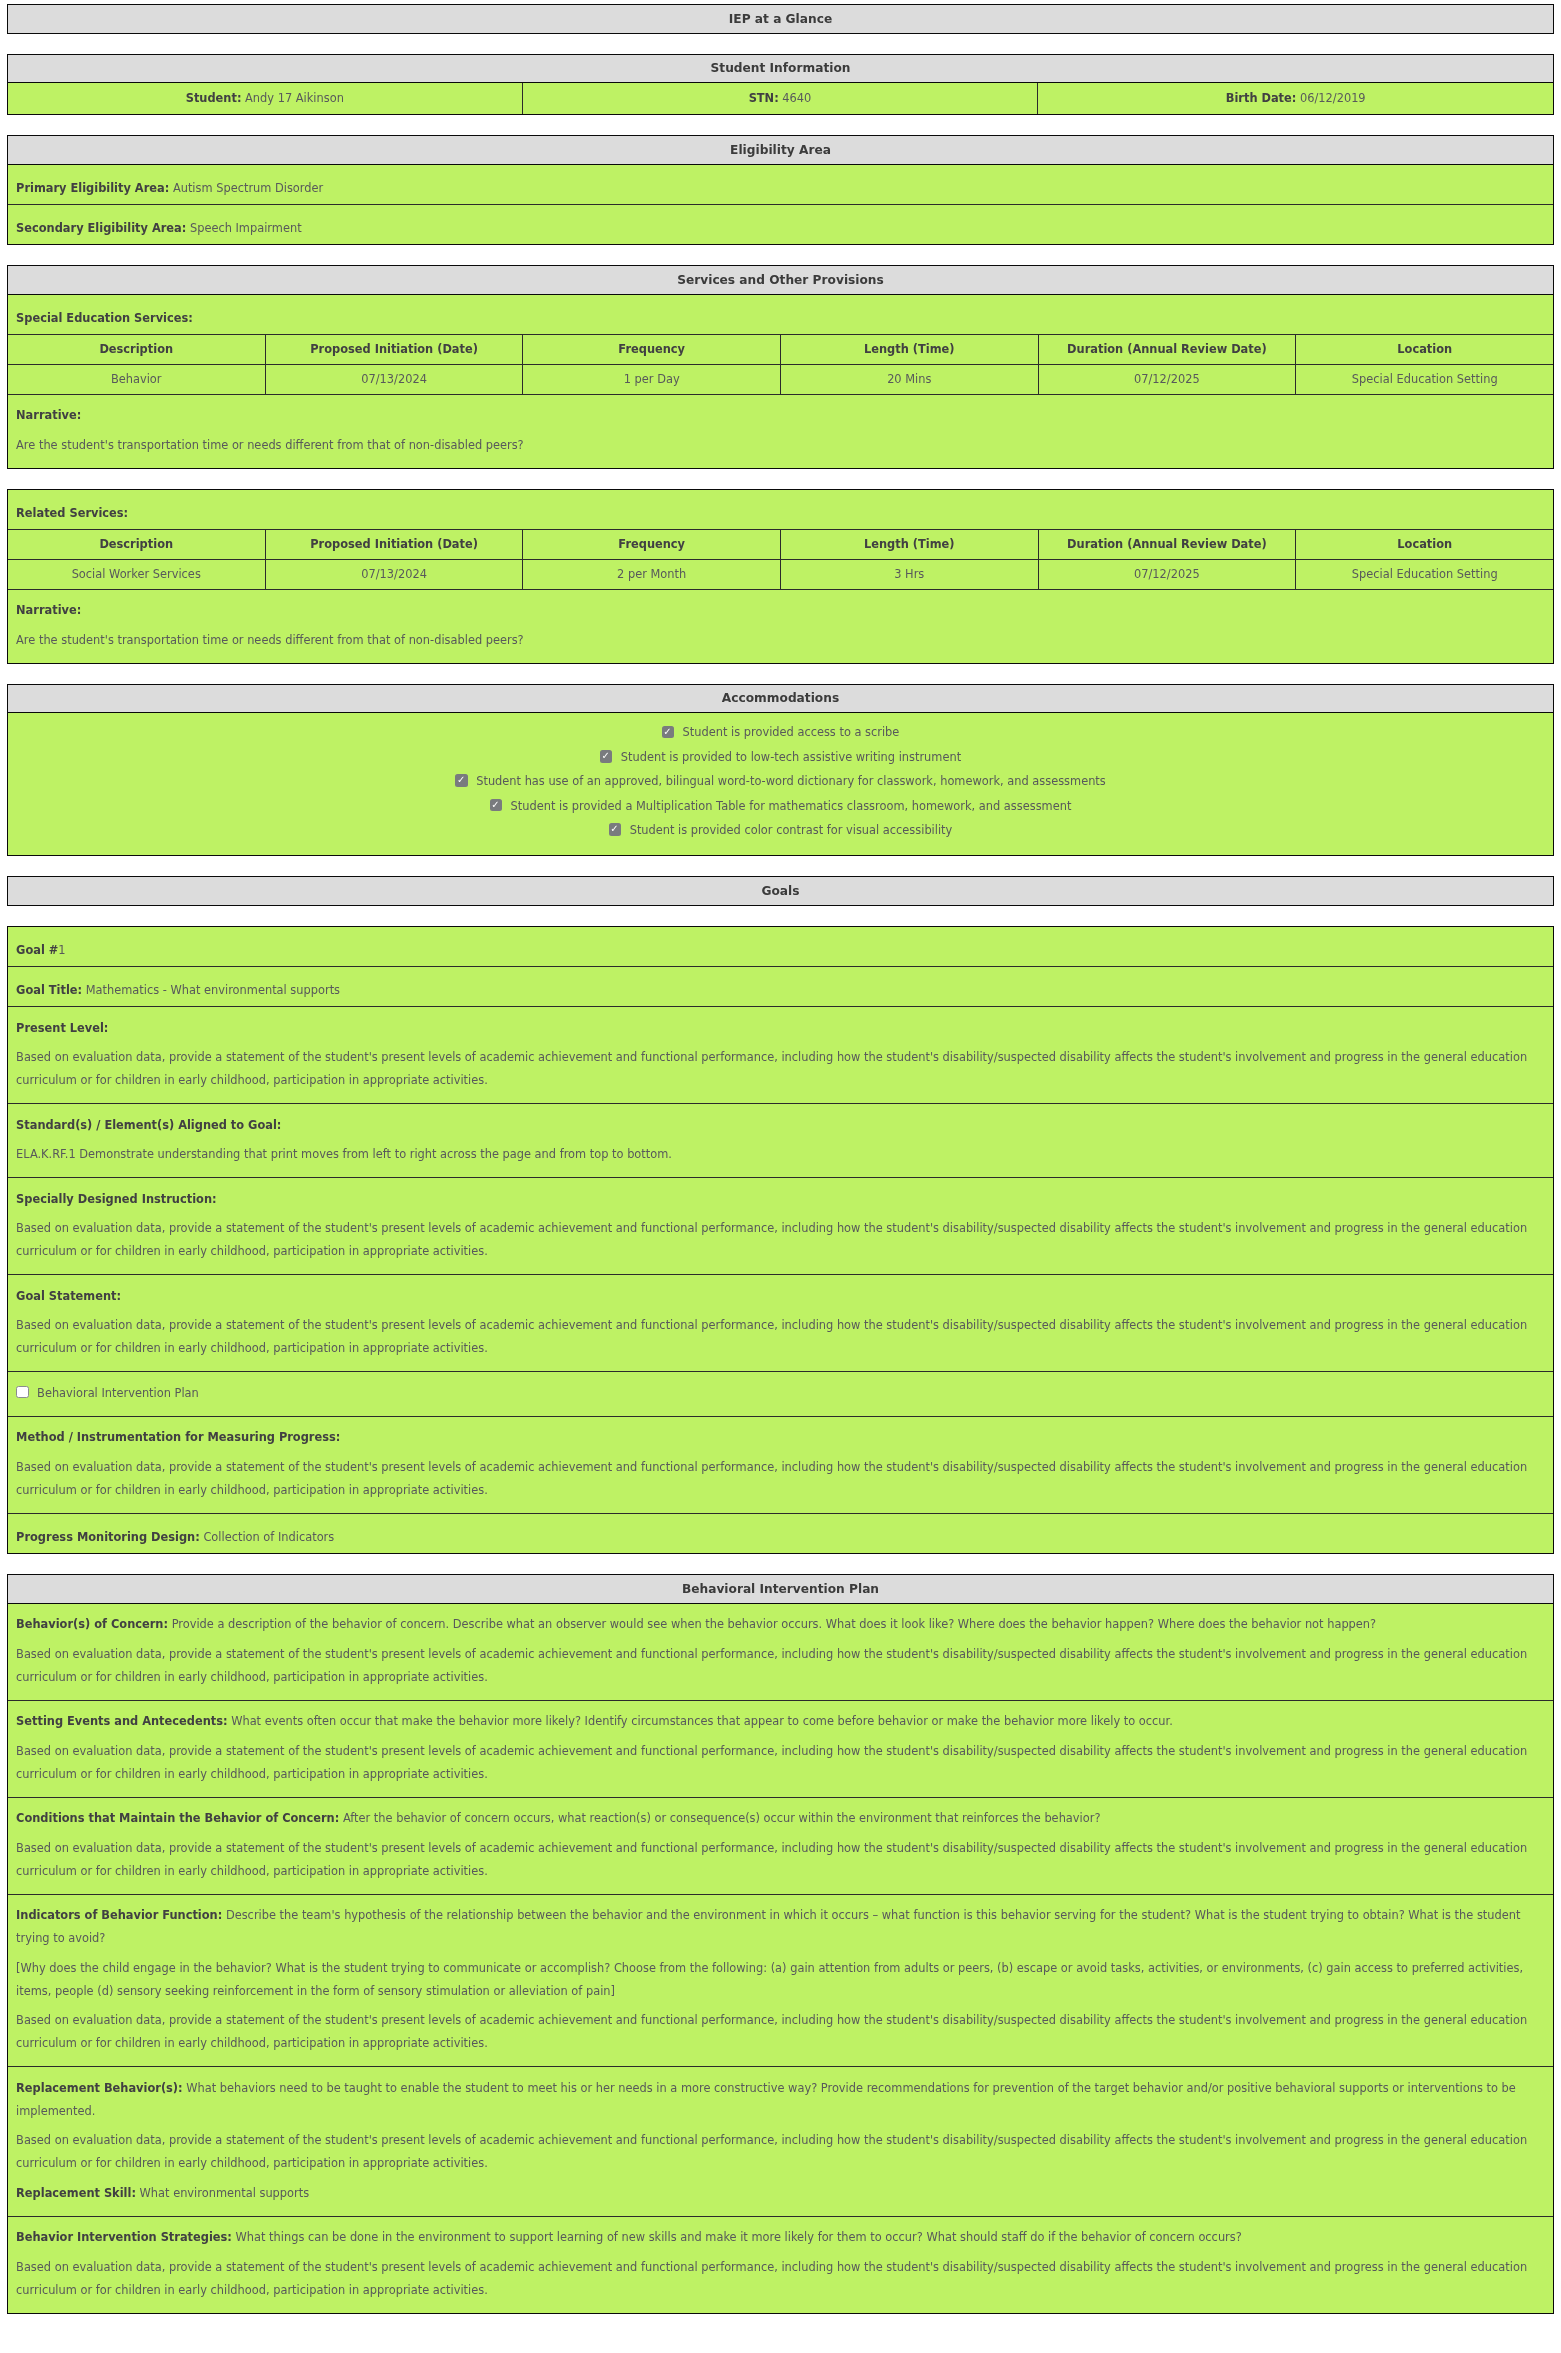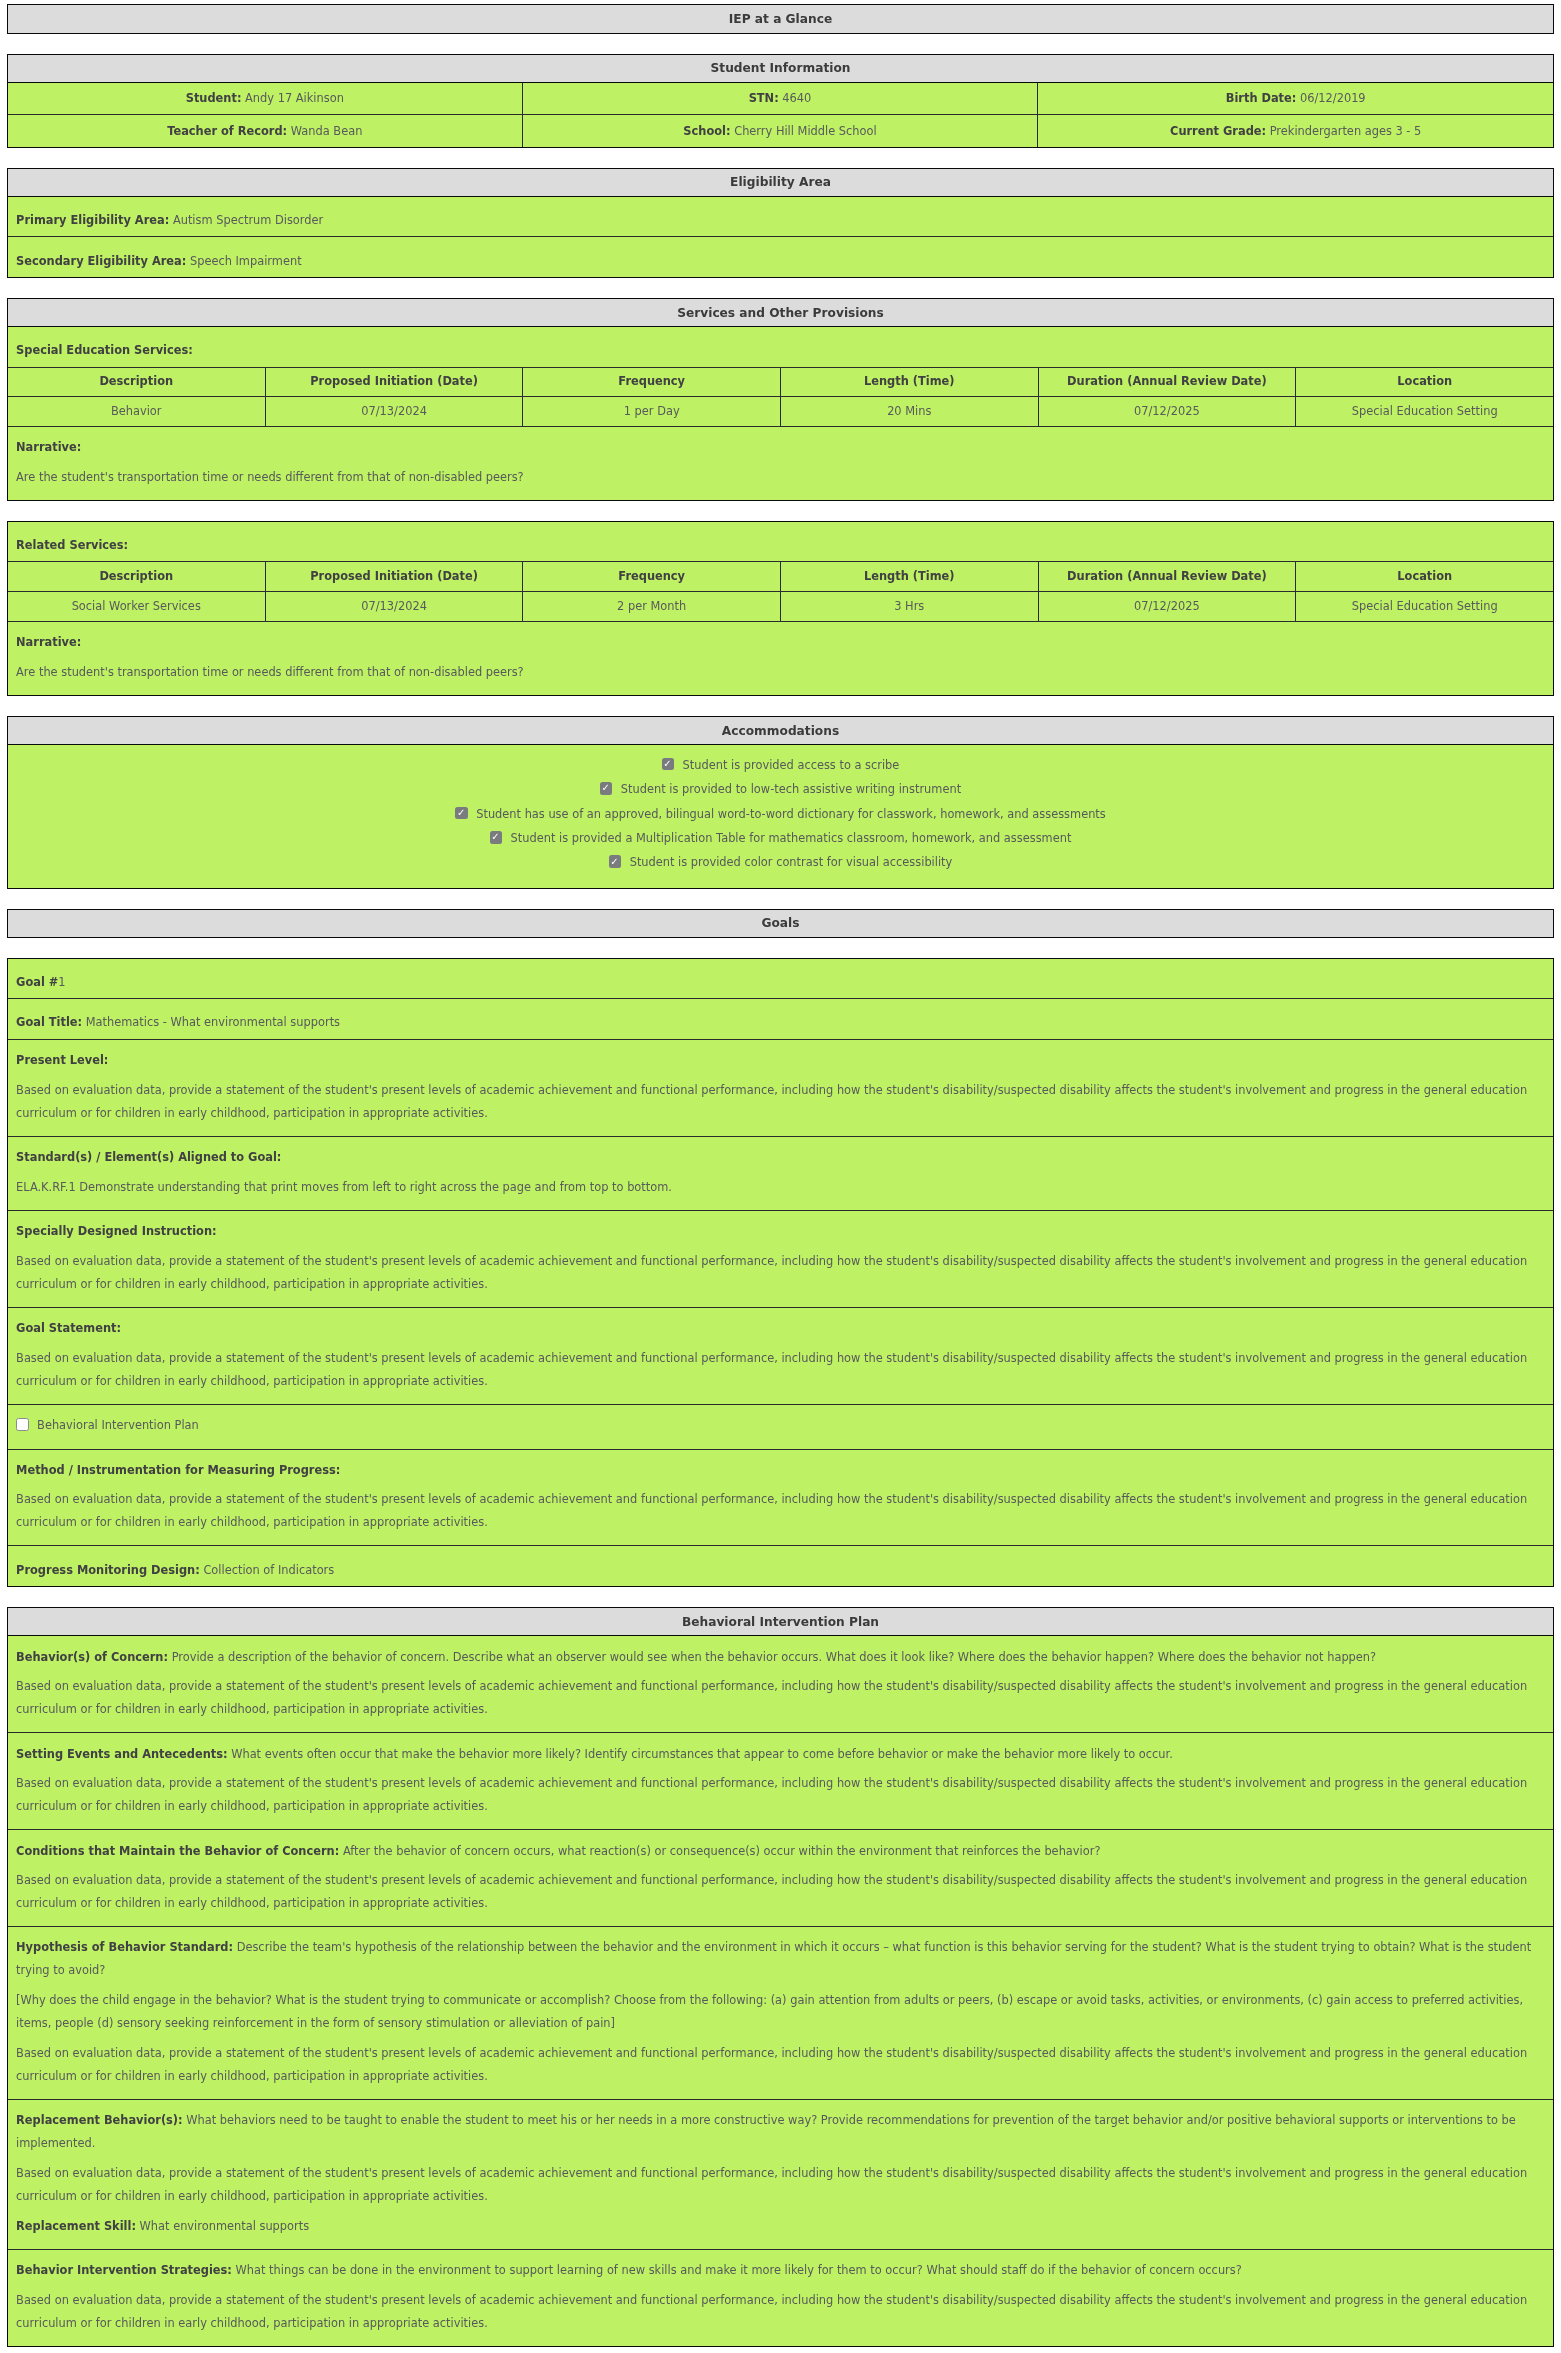--- a/index.html
+++ b/index.html
@@ -81,25 +81,20 @@
     <div class="section-header">IEP at a Glance</div>
   </div>
 
   <div class="box">
     <div class="section-header">Student Information</div>
     <div class="grid3">
       <div class="cell"><span class="lbl">Student:</span> <span>Andy 17 Aikinson</span></div>
       <div class="cell"><span class="lbl">STN:</span> <span>4640</span></div>
       <div class="cell"><span class="lbl">Birth Date:</span> <span>06/12/2019</span></div>
     </div>
-    <div class="grid3">
-      <div class="cell"><span class="lbl">Teacher of Record:</span> <span>Wanda Bean</span></div>
-      <div class="cell"><span class="lbl">School:</span> <span>Cherry Hill Middle School</span></div>
-      <div class="cell"><span class="lbl">Current Grade:</span> <span>Prekindergarten ages 3 - 5</span></div>
-    </div>
   </div>
 
   <div class="box">
     <div class="section-header">Eligibility Area</div>
     <div class="row single"><span class="lbl">Primary Eligibility Area:</span> <span>Autism Spectrum Disorder</span></div>
     <div class="row single"><span class="lbl">Secondary Eligibility Area:</span> <span>Speech Impairment</span></div>
   </div>
 
   <div class="box">
     <div class="section-header">Services and Other Provisions</div>
@@ -222,21 +217,21 @@
       <p><span class="lbl">Setting Events and Antecedents:</span> <span>What events often occur that make the behavior more likely? Identify circumstances that appear to come before behavior or make the behavior more likely to occur.</span></p>
       <p>Based on evaluation data, provide a statement of the student's present levels of academic achievement and functional performance, including how the student's disability/suspected disability affects the student's involvement and progress in the general education curriculum or for children in early childhood, participation in appropriate activities.</p>
     </div>
 
     <div class="row tall">
       <p><span class="lbl">Conditions that Maintain the Behavior of Concern:</span> <span>After the behavior of concern occurs, what reaction(s) or consequence(s) occur within the environment that reinforces the behavior?</span></p>
       <p>Based on evaluation data, provide a statement of the student's present levels of academic achievement and functional performance, including how the student's disability/suspected disability affects the student's involvement and progress in the general education curriculum or for children in early childhood, participation in appropriate activities.</p>
     </div>
 
     <div class="row tall">
-      <p><span class="lbl">Hypothesis of Behavior Standard:</span> <span>Describe the team's hypothesis of the relationship between the behavior and the environment in which it occurs – what function is this behavior serving for the student? What is the student trying to obtain? What is the student trying to avoid?</span></p>
+      <p><span class="lbl">Indicators of Behavior Function:</span> <span>Describe the team's hypothesis of the relationship between the behavior and the environment in which it occurs – what function is this behavior serving for the student? What is the student trying to obtain? What is the student trying to avoid?</span></p>
       <p>[Why does the child engage in the behavior? What is the student trying to communicate or accomplish? Choose from the following: (a) gain attention from adults or peers, (b) escape or avoid tasks, activities, or environments, (c) gain access to preferred activities, items, people (d) sensory seeking reinforcement in the form of sensory stimulation or alleviation of pain]</p>
       <p>Based on evaluation data, provide a statement of the student's present levels of academic achievement and functional performance, including how the student's disability/suspected disability affects the student's involvement and progress in the general education curriculum or for children in early childhood, participation in appropriate activities.</p>
     </div>
 
     <div class="row tall">
       <p><span class="lbl">Replacement Behavior(s):</span> <span>What behaviors need to be taught to enable the student to meet his or her needs in a more constructive way? Provide recommendations for prevention of the target behavior and/or positive behavioral supports or interventions to be implemented.</span></p>
       <p>Based on evaluation data, provide a statement of the student's present levels of academic achievement and functional performance, including how the student's disability/suspected disability affects the student's involvement and progress in the general education curriculum or for children in early childhood, participation in appropriate activities.</p>
       <p><span class="lbl">Replacement Skill:</span> <span>What environmental supports</span></p>
     </div>
 

